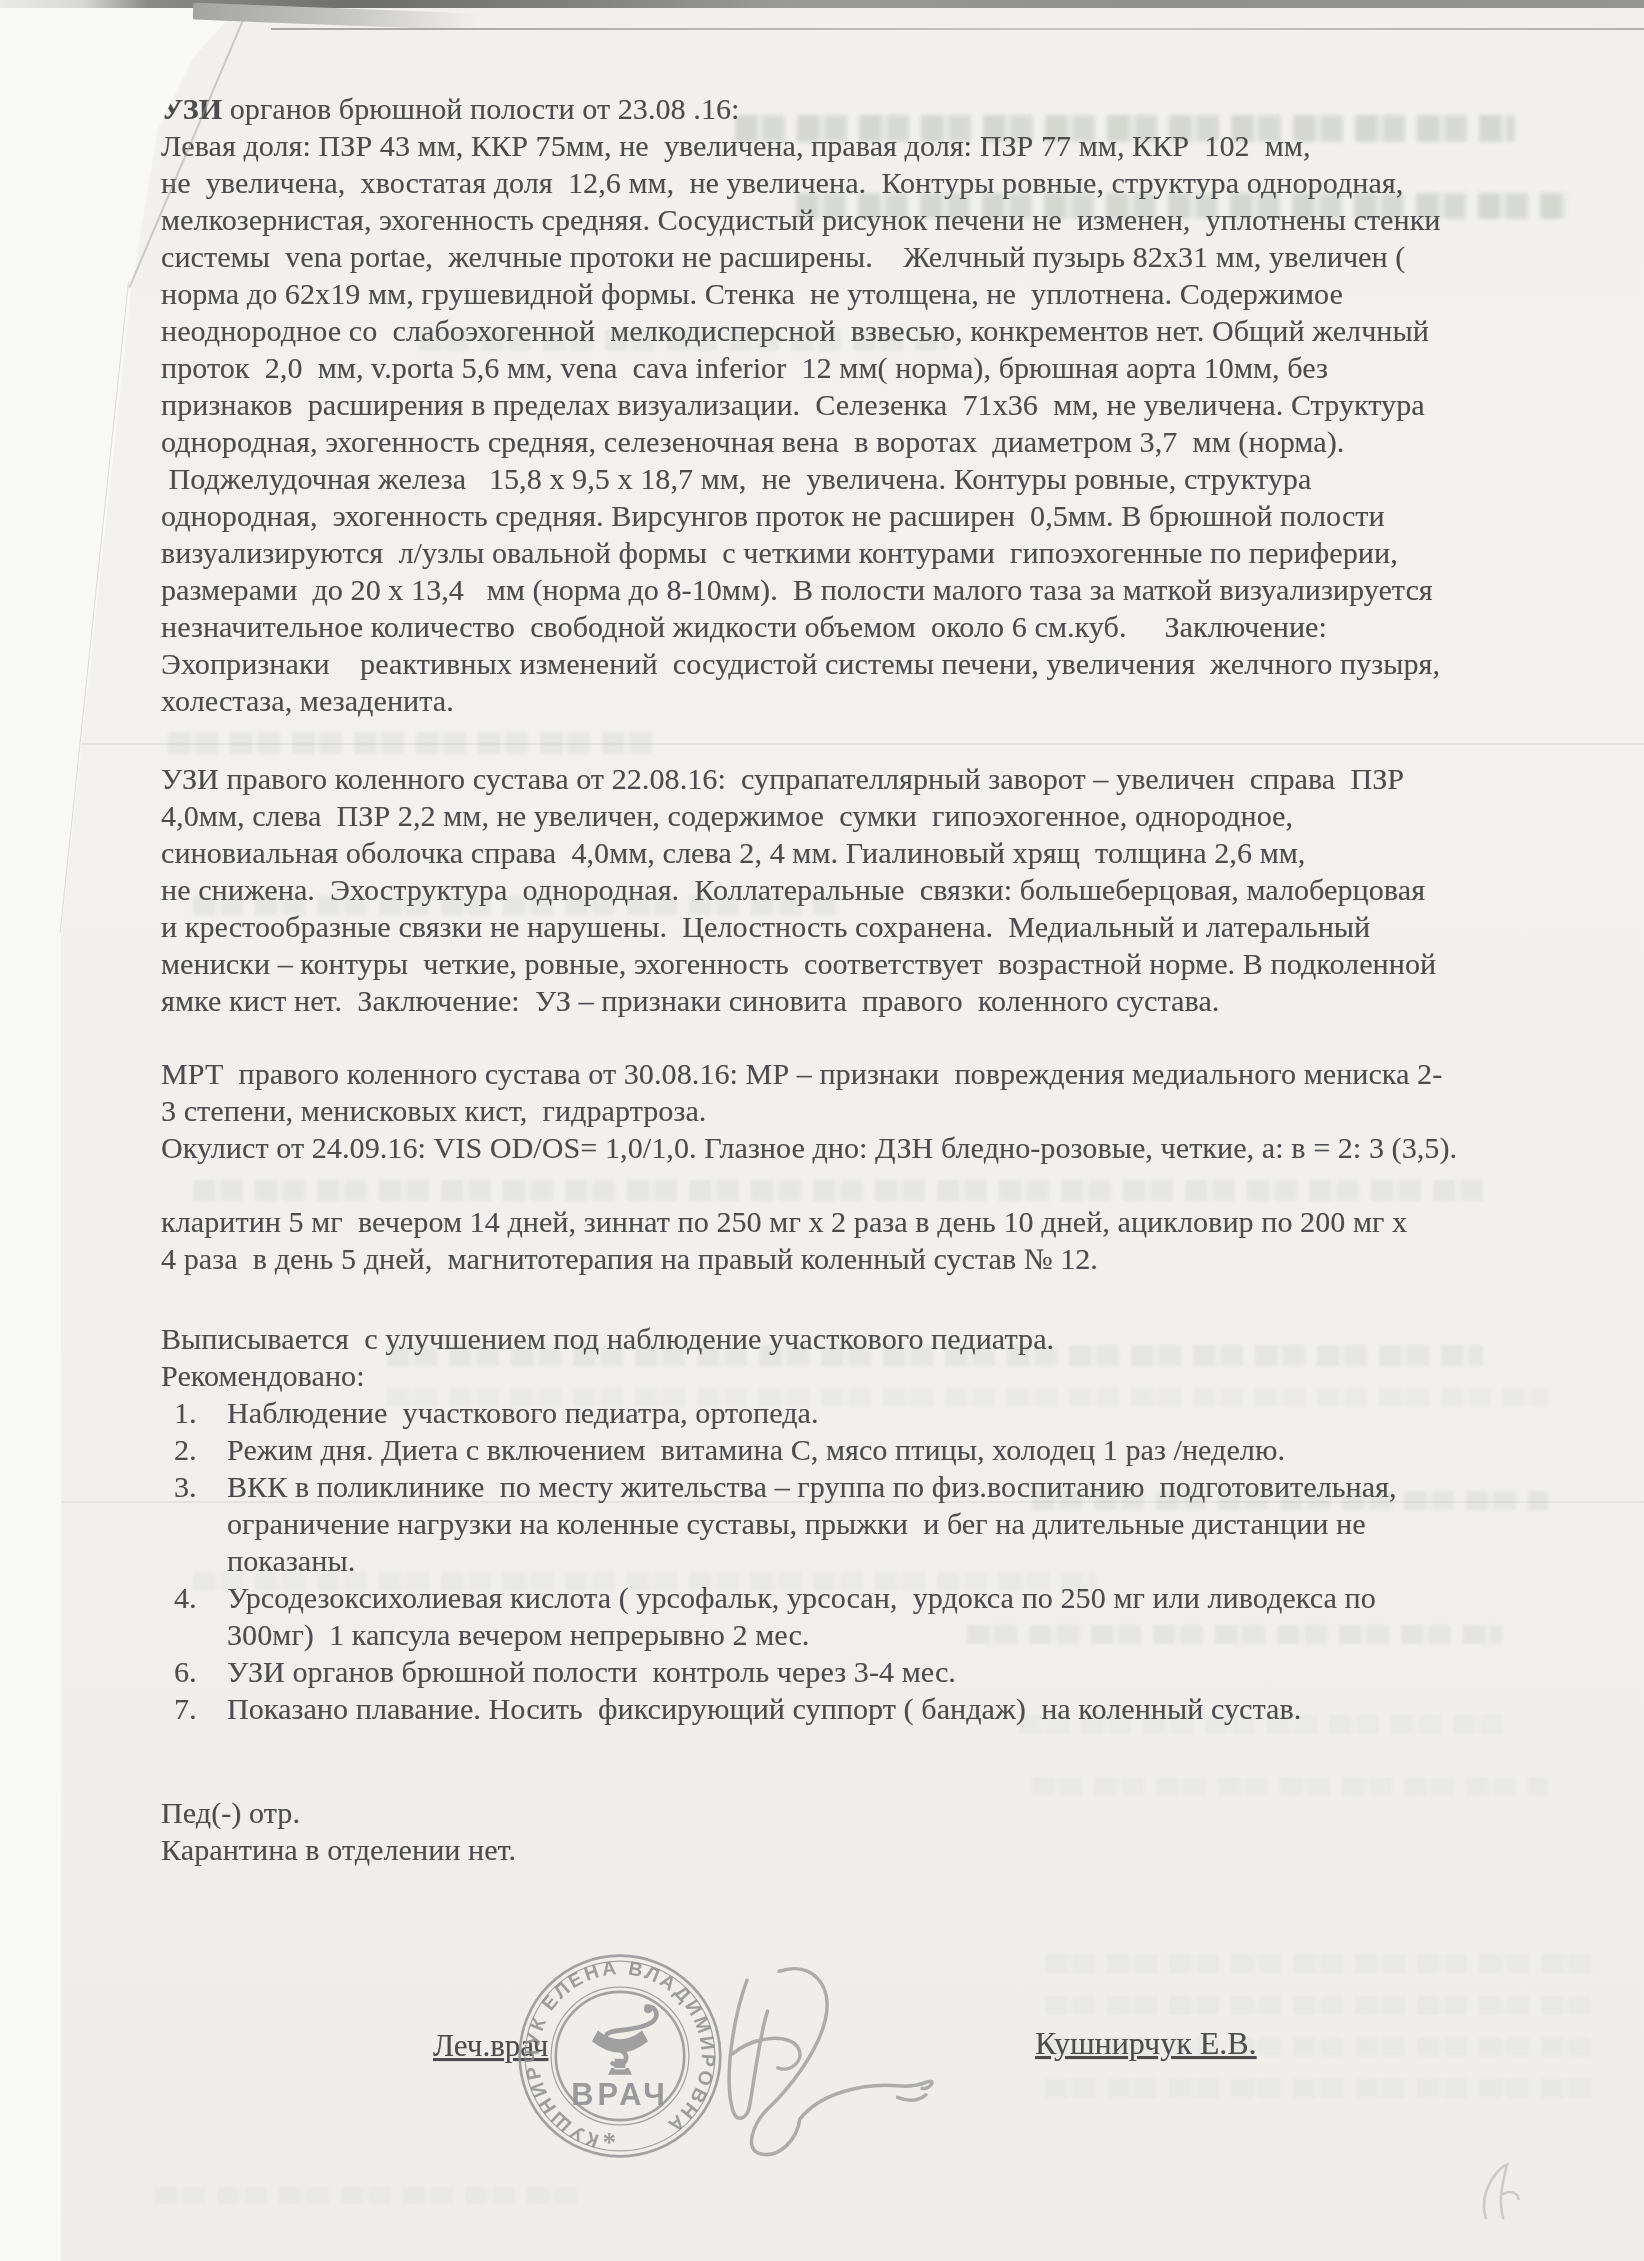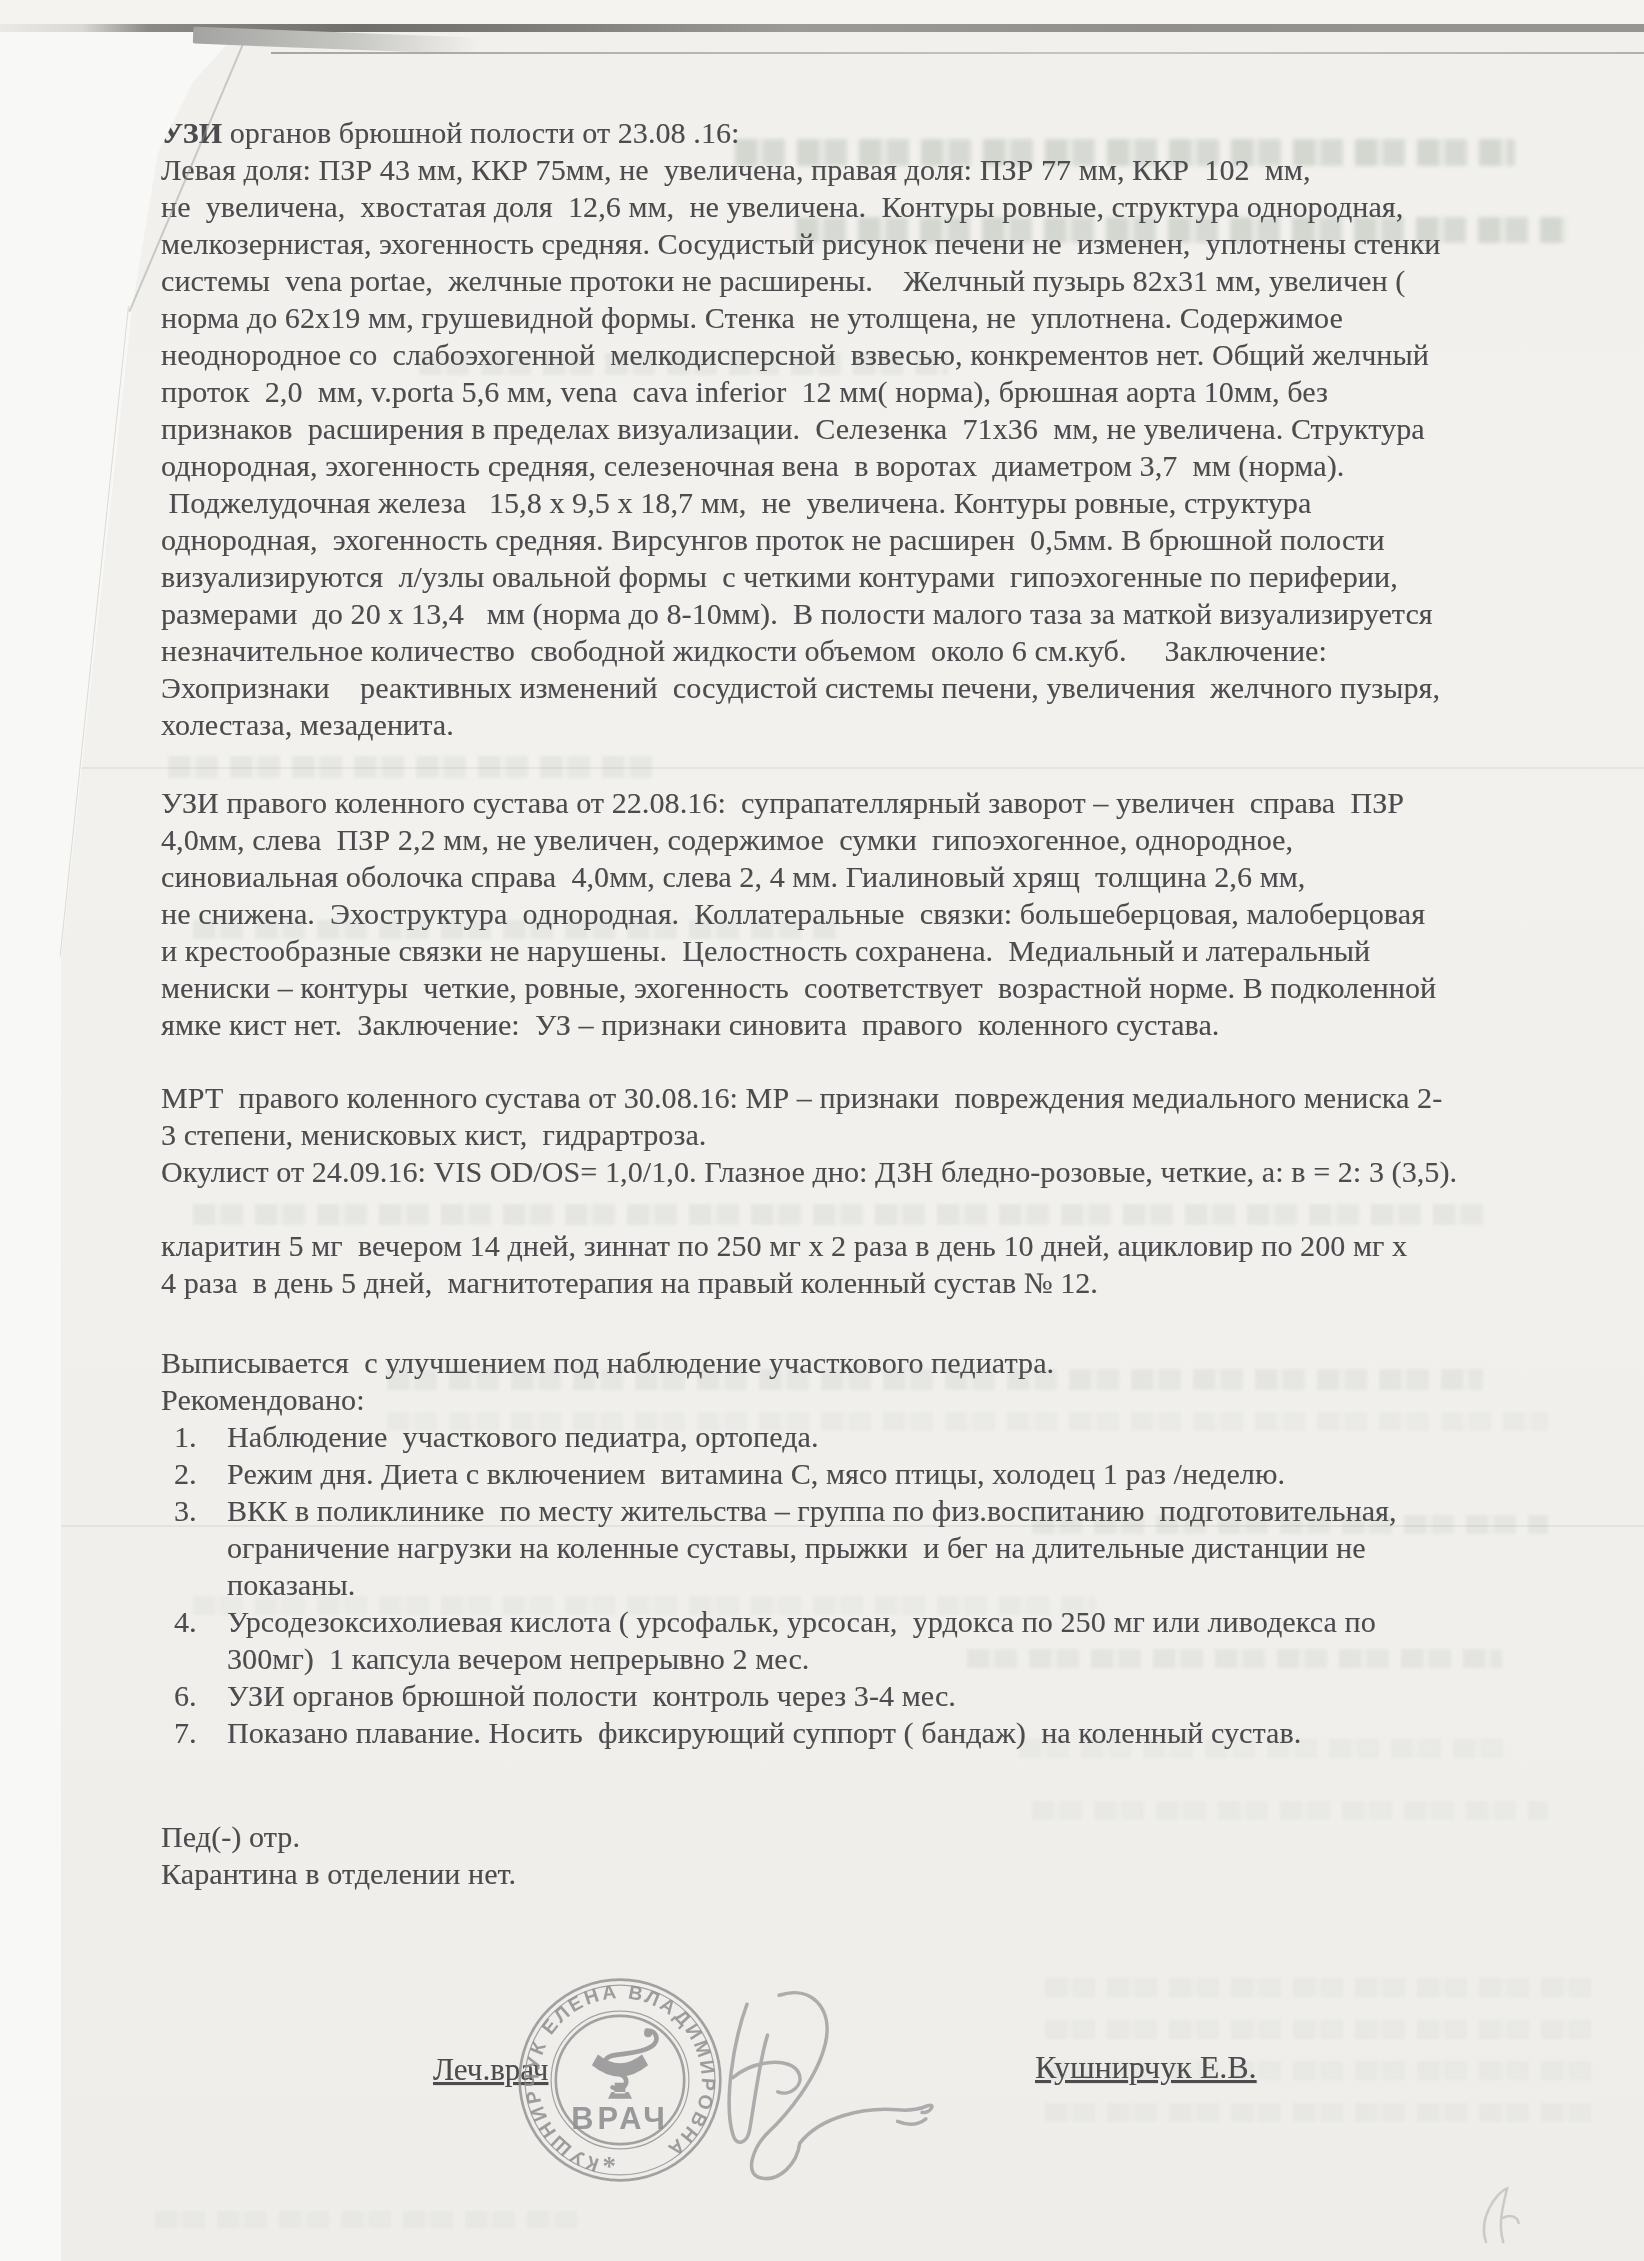--- a/index.html
+++ b/index.html
@@ -1,21 +1,21 @@
 <!DOCTYPE html>
 <html style="font-size:10.3px"><head>
 <meta charset="utf-8">
 <style>
   html,body{margin:0;padding:0;}
   body{
     width:1644px;height:2261px;position:relative;overflow:hidden;
     background:#f4f3f0;font-family:"Liberation Serif","DejaVu Serif",serif;
   }
   .sheet{position:absolute;inset:0;
-    background:linear-gradient(180deg,#f1f0ed 0%,#f2f1ee 30%,#f0efec 70%,#eeedea 100%);margin-top:24px;}
+    background:linear-gradient(180deg,#f1f0ed 0%,#f2f1ee 30%,#f0efec 70%,#eeedea 100%);}
   
   .fold{position:absolute;inset:0;z-index:8;pointer-events:none;
     background:#f8f8f6;
     clip-path:polygon(0 0,245px 0,193px 58px,158px 129px,132px 284px,61px 935px,61px 2261px,0 2261px);}
   .crease1{position:absolute;left:250px;top:1.3px;width:1.9px;height:311px;z-index:9;
     background:rgba(150,150,145,.45);transform-origin:top left;transform:rotate(23deg);}
   .crease2{position:absolute;left:128px;top:282px;width:1.3px;height:654px;z-index:9;
     background:rgba(150,150,145,.30);transform-origin:top left;transform:rotate(6deg);}
   .topstrip{position:absolute;left:0;top:0;width:1644px;height:8.4px;z-index:10;
     background:linear-gradient(90deg,#e9e9e6 0%,#d8d8d5 5%,#8a8a88 9%,#6e6e6c 22%,#7d7d7b 33%,#9a9a98 48%,#8f8f8d 70%,#959593 100%);}

